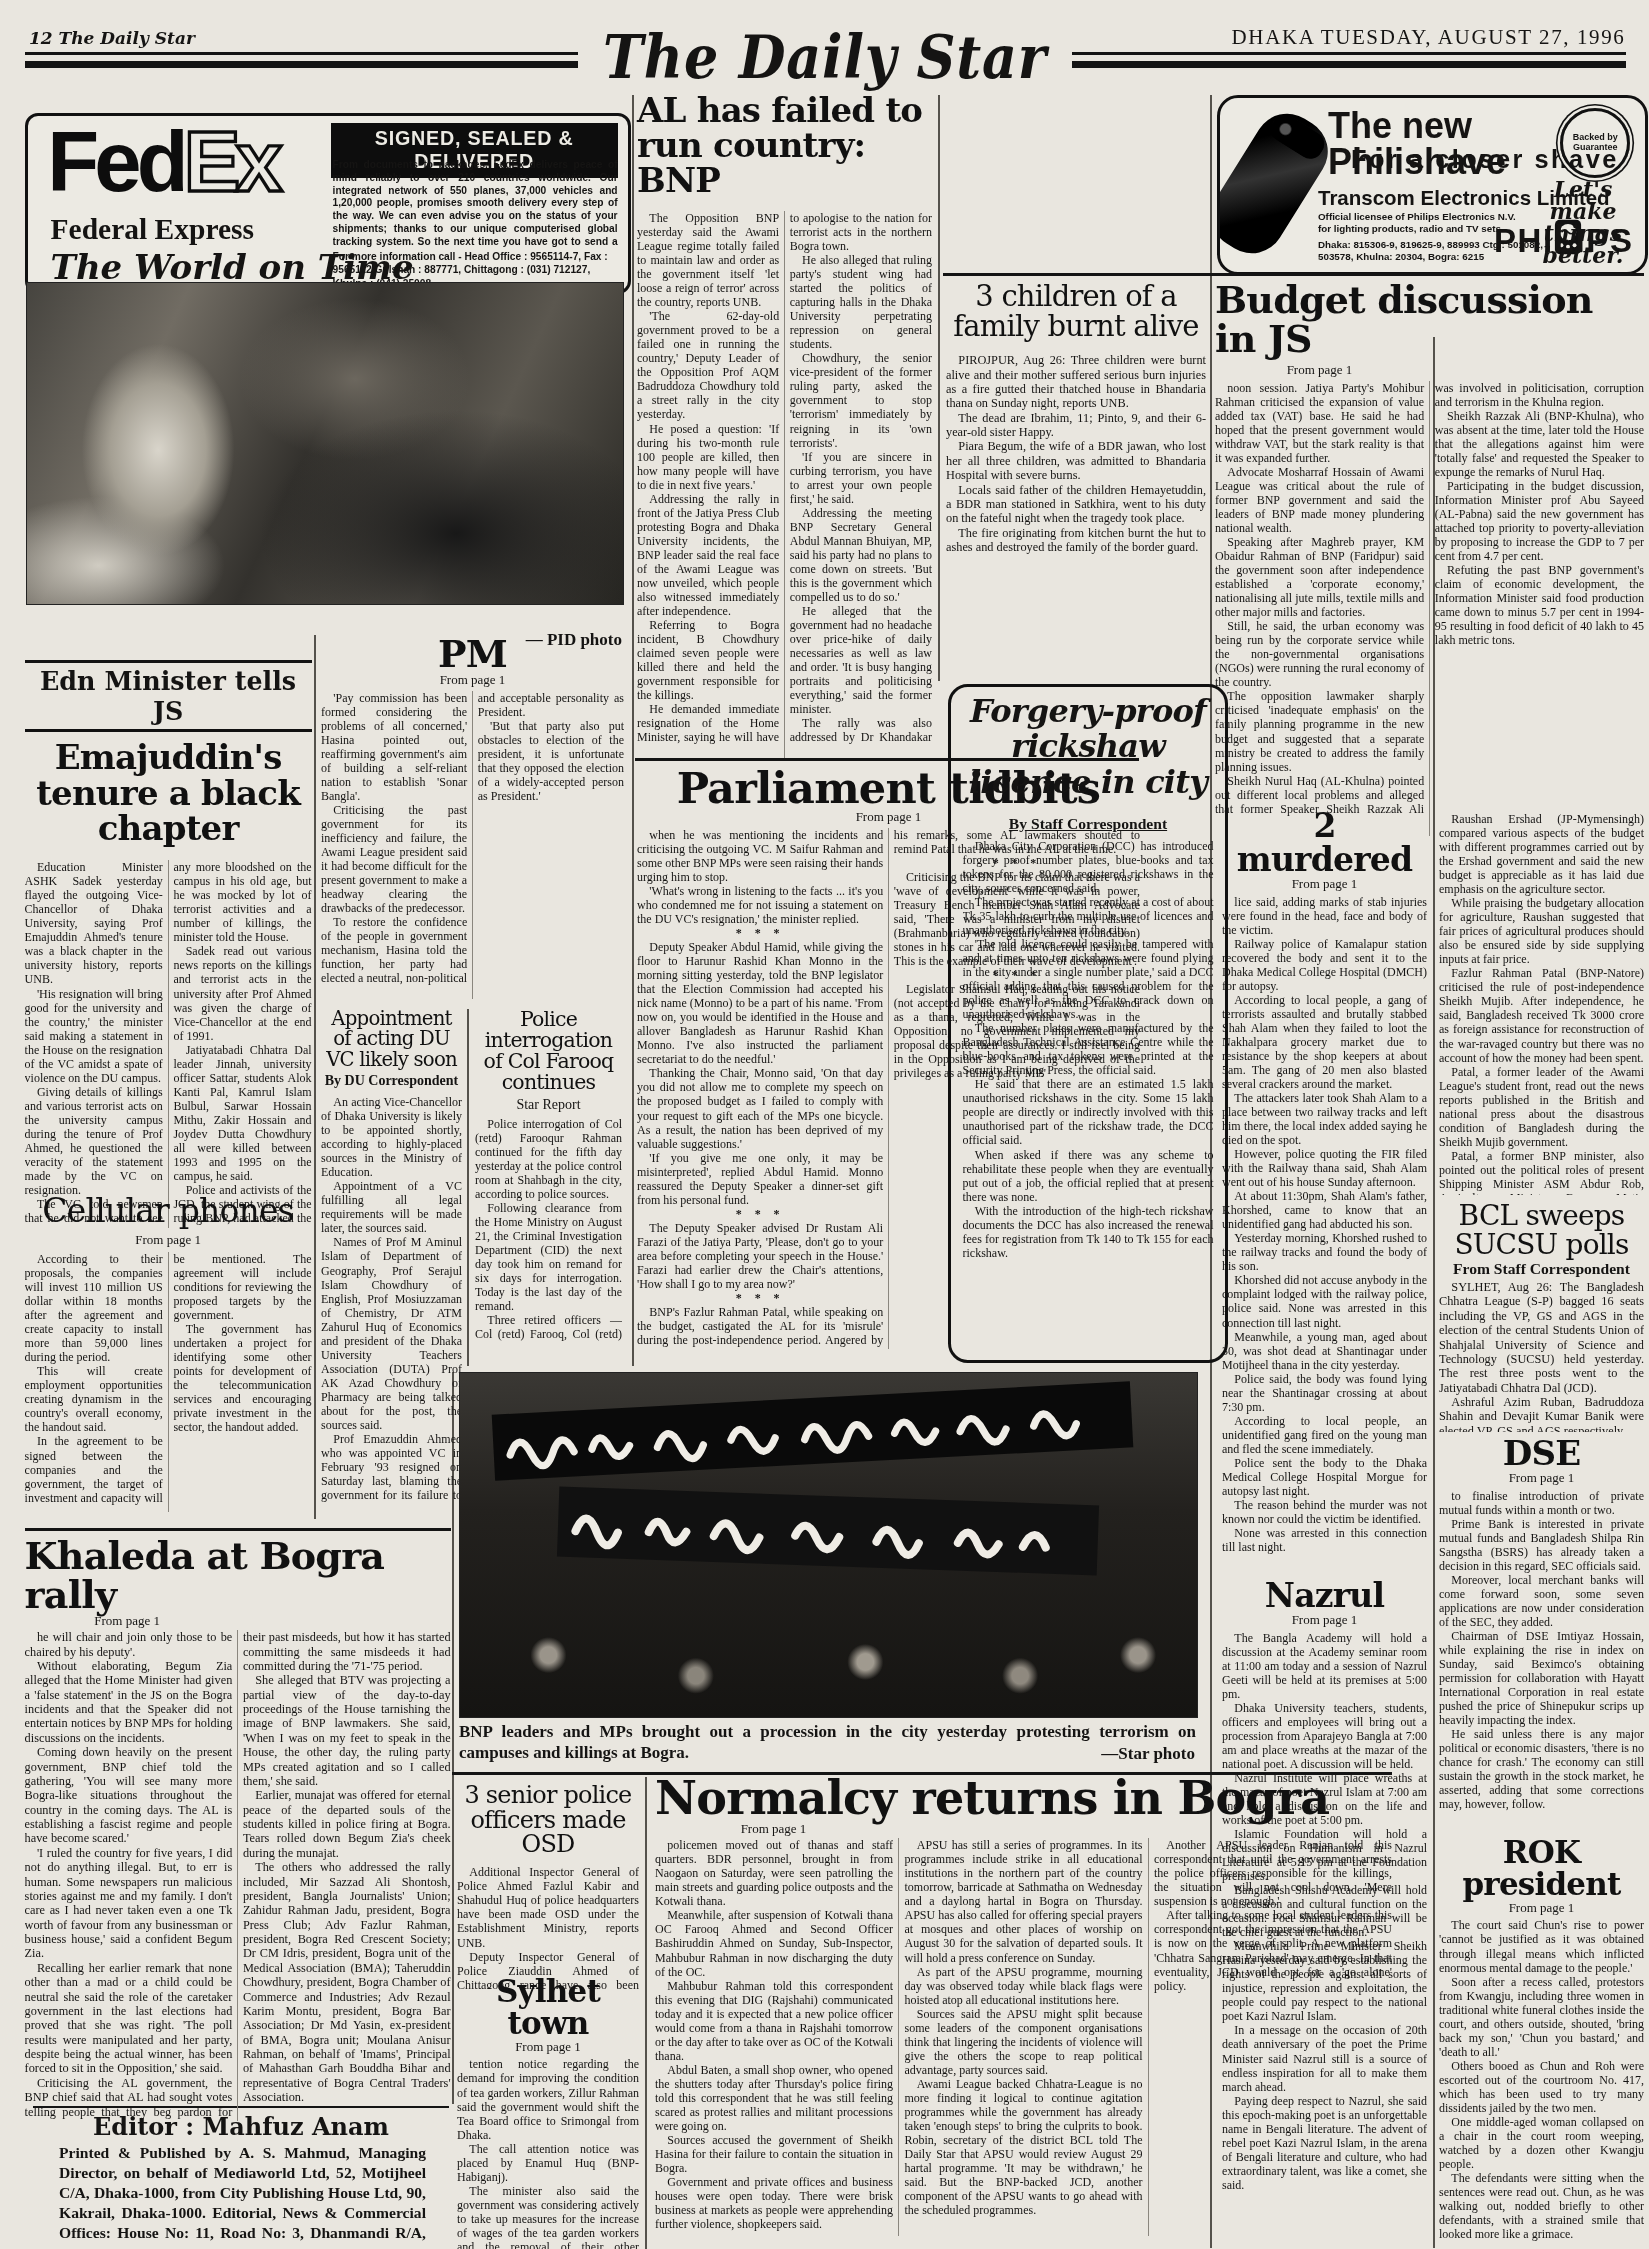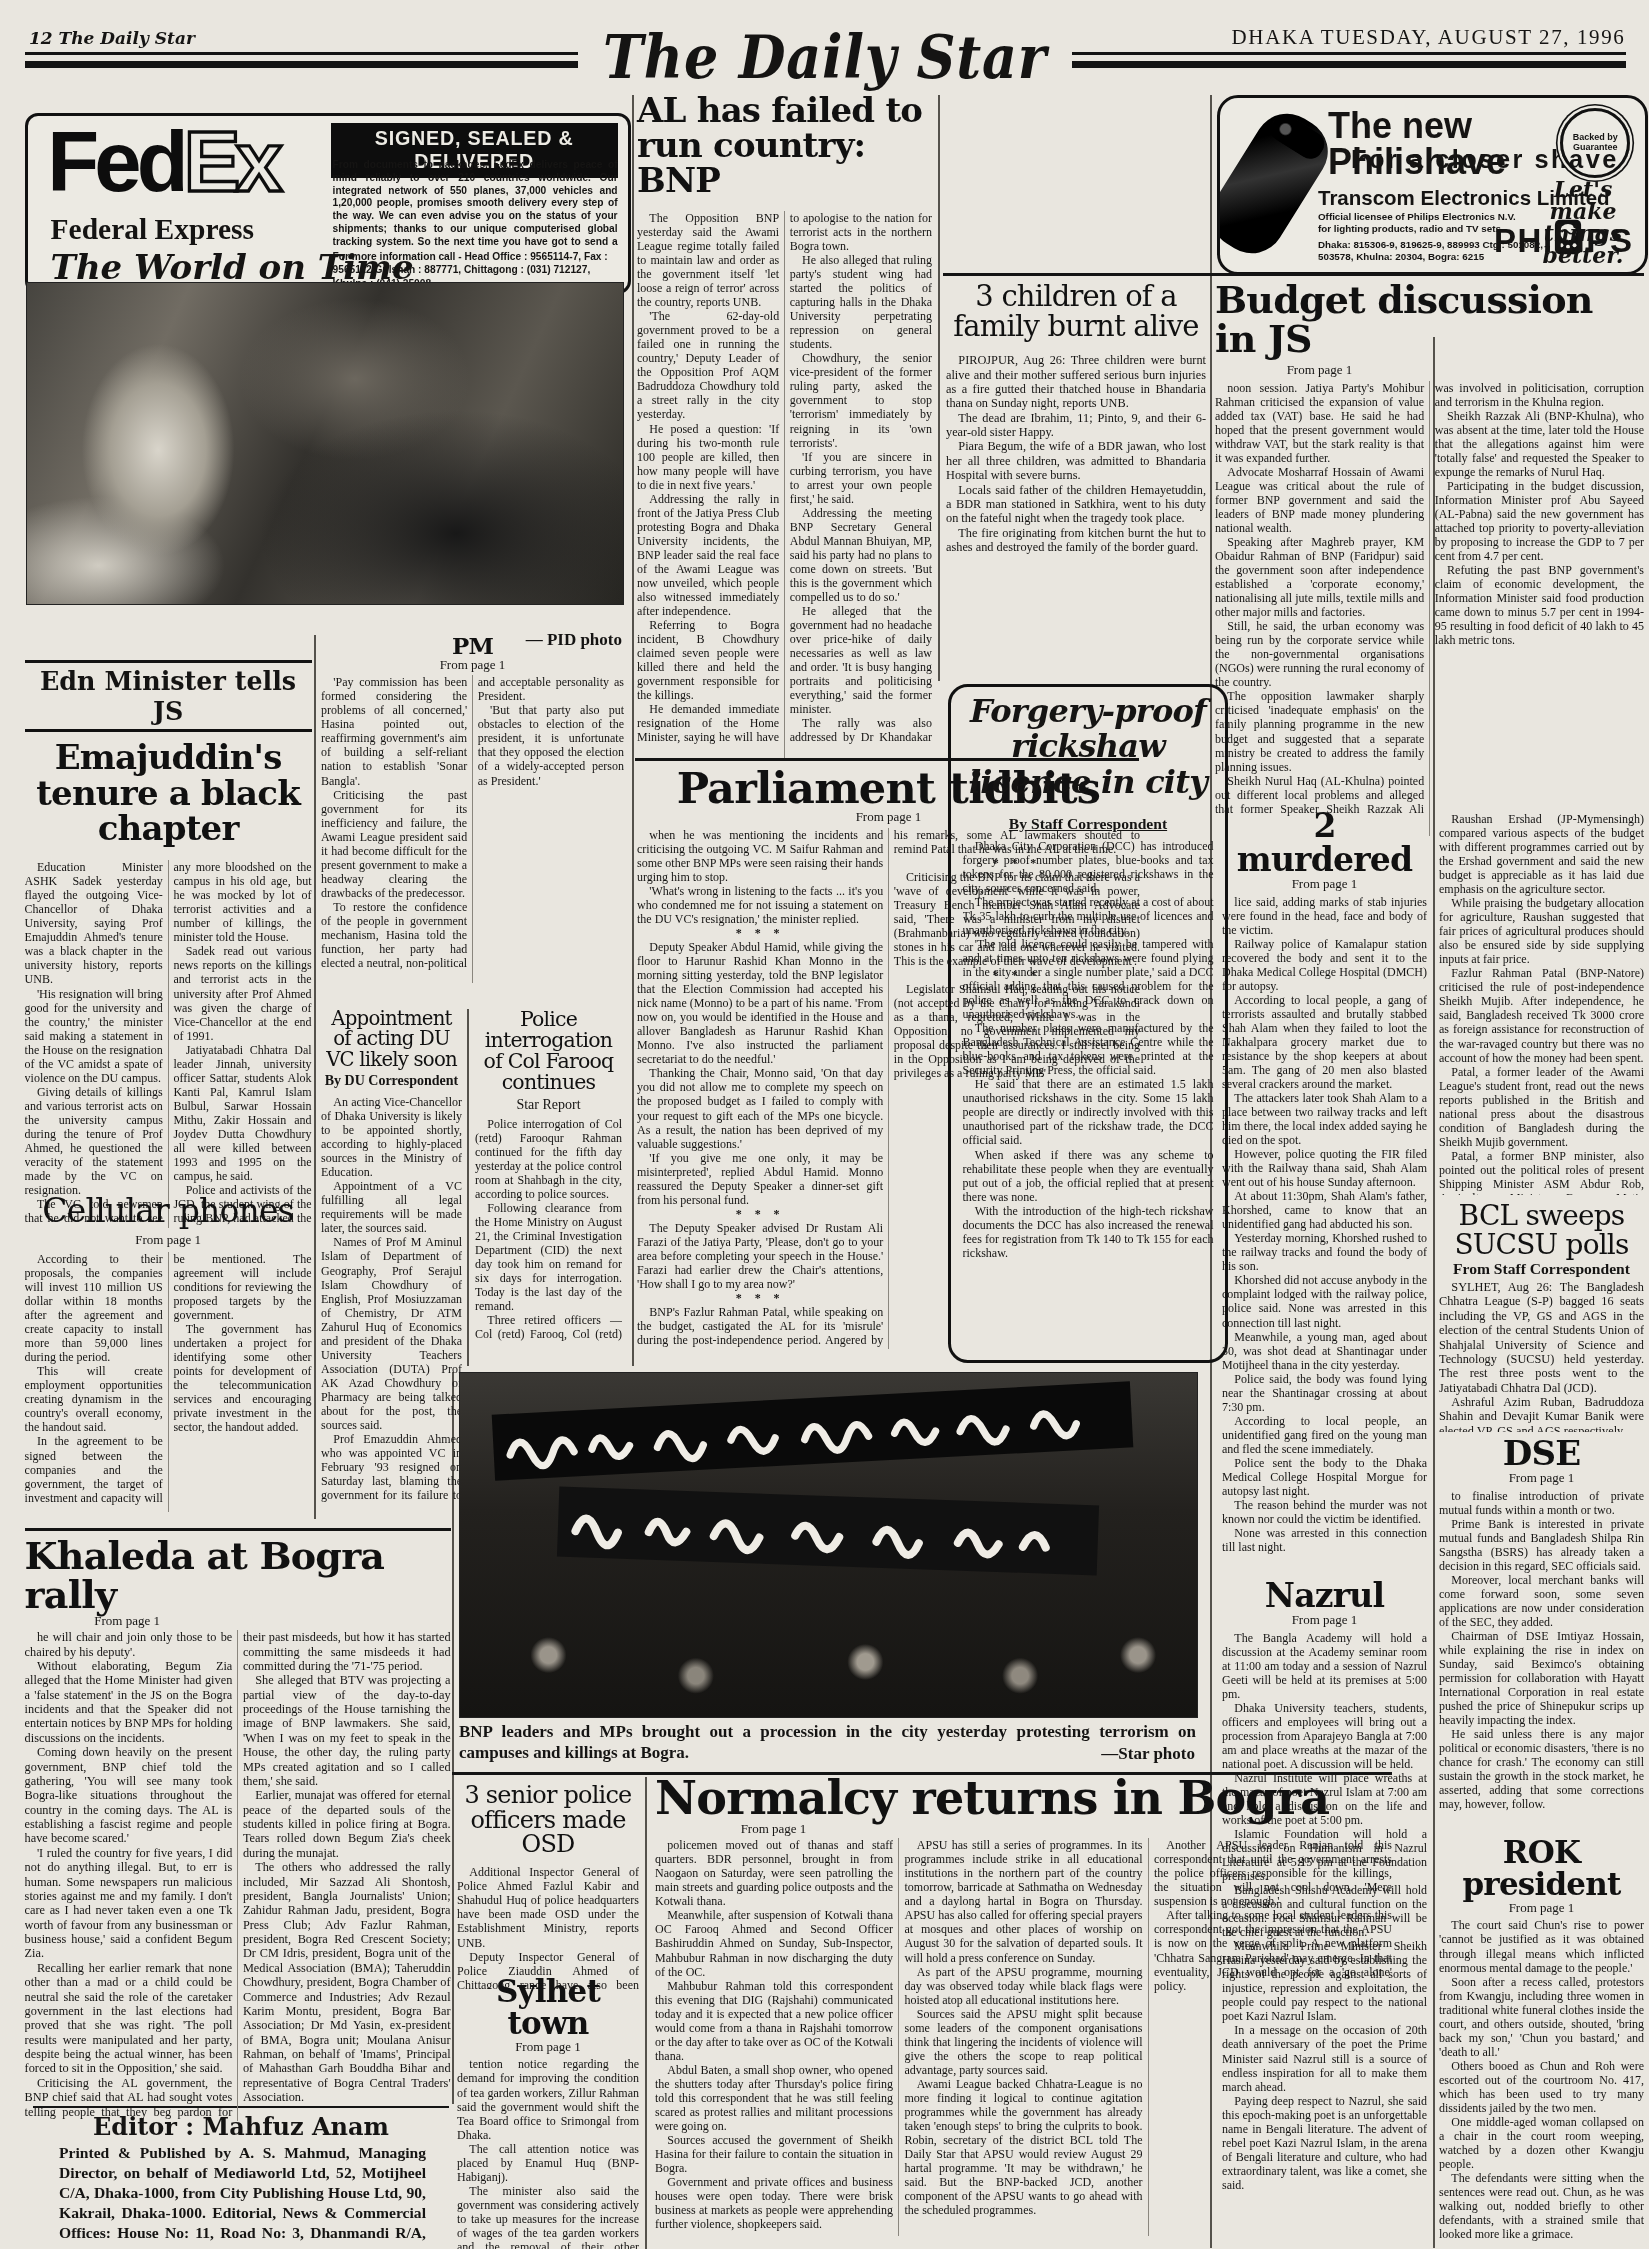--- a/index.html
+++ b/index.html
@@ -273,21 +273,21 @@
         <p>'His resignation will bring good for the university and the country,' the minister said making a statement in the House on the resignation of the VC amidst a spate of violence on the DU campus.</p>
         <p>Giving details of killings and various terrorist acts on the university campus during the tenure of Prof Ahmed, he questioned the veracity of the statement made by the VC on resignation.</p>
         <p>The VC told newsmen that he did not want to see any more bloodshed on the campus in his old age, but he was mocked by lot of terrorist activities and a number of killings, the minister told the House.</p>
         <p>Sadek read out various news reports on the killings and terrorist acts in the university after Prof Ahmed was given the charge of Vice-Chancellor at the end of 1991.</p>
         <p>Jatiyatabadi Chhatra Dal leader Jinnah, university officer Sattar, students Alok Kanti Pal, Kamrul Islam Bulbul, Sarwar Hossain Mithu, Zakir Hossain and Joydev Dutta Chowdhury all were killed between 1993 and 1995 on the campus, he said.</p>
         <p>Police and activists of the JCD, the student wing of the ruling BNP, had attacked the students of Jagannath Hall on January 31, 1996, but the VC did not even go there to see the victims, he pointed out.</p>
       </div>
   </div>
 
   <div class="abs" style="left:321px;top:634px;width:303px;">
-    <div class="hl center" style="font-size:23px;">PM</div>
+    <div class="hl center" style="font-size:38px;">PM</div>
     <div class="byline">From page 1</div>
     <div class="bodytext cols2" style="margin-top:3.3px;height:308px;">
         <p>'Pay commission has been formed considering the problems of all concerned,' Hasina pointed out, reaffirming government's aim of building a self-reliant nation to establish 'Sonar Bangla'.</p>
         <p>Criticising the past government for its inefficiency and failure, the Awami League president said it had become difficult for the present government to make a headway clearing the drawbacks of the predecessor.</p>
         <p>To restore the confidence of the people in government mechanism, Hasina told the function, her party had elected a neutral, non-political and acceptable personality as President.</p>
         <p>'But that party also put obstacles to election of the president, it is unfortunate that they opposed the election of a widely-accepted person as President.'</p>
       </div>
   </div>
 
   <div class="abs" style="left:24.6px;top:1194px;width:287px;">
@@ -371,21 +371,21 @@
   </div>
   <div class="abs caption" style="left:459px;top:1721px;width:737px;">BNP leaders and MPs brought out a procession in the city yesterday protesting terrorism on campuses and killings at Bogra.</div>
   <div class="abs credit" style="left:966px;top:1744px;width:229px;">—Star photo</div>
 
   <div class="abs" style="left:24.6px;top:1536px;width:426px;">
     <div class="hl" style="font-size:38px;">Khaleda at Bogra rally</div>
     <div class="byline" style="width:205px;">From page 1</div>
     <div class="bodytext cols2" style="margin-top:1.6px;height:491px;font-size:12.3px;">
         <p>he will chair and join only those to be chaired by his deputy'.</p>
         <p>Without elaborating, Begum Zia alleged that the Home Minister had given a 'false statement' in the JS on the Bogra incidents and that the Speaker did not entertain notices by BNP MPs for holding discussions on the incidents.</p>
-        <p>Coming down heavily on the present government, BNP chief told the gathering, 'You will see many took Bogra-like situations throughout the country in the coming days. The AL is establishing a fascist regime and people have become scared.'</p>
+        <p>Coming down heavily on the present government, BNP chief told the gathering, 'You will see many more Bogra-like situations throughout the country in the coming days. The AL is establishing a fascist regime and people have become scared.'</p>
         <p>'I ruled the country for five years, I did not do anything illegal. But, to err is human. Some newspapers run malicious stories against me and my family. I don't care as I had never taken even a one Tk worth of favour from any businessman or business house,' said a confident Begum Zia.</p>
         <p>Recalling her earlier remark that none other than a mad or a child could be neutral she said the role of the caretaker government in the last elections had proved that she was right. 'The poll results were manipulated and her party, despite being the actual winner, has been forced to sit in the Opposition,' she said.</p>
         <p>Criticising the AL government, the BNP chief said that AL had sought votes telling people that they beg pardon for their past misdeeds, but how it has started committing the same misdeeds it had committed during the '71-'75 period.</p>
         <p>She alleged that BTV was projecting a partial view of the day-to-day proceedings of the House tarnishing the image of BNP lawmakers. She said, 'When I was on my feet to speak in the House, the other day, the ruling party MPs created agitation and so I called them,' she said.</p>
         <p>Earlier, munajat was offered for eternal peace of the departed souls of the students killed in police firing at Bogra. Tears rolled down Begum Zia's cheek during the munajat.</p>
         <p>The others who addressed the rally included, Mir Sazzad Ali Shontosh, president, Bangla Journalists' Union; Zahidur Rahman Jadu, president, Bogra Press Club; Adv Fazlur Rahman, president, Bogra Red Crescent Society; Dr CM Idris, president, Bogra unit of the Medical Association (BMA); Taheruddin Chowdhury, president, Bogra Chamber of Commerce and Industries; Adv Rezaul Karim Montu, president, Bogra Bar Association; Dr Md Yasin, ex-president of BMA, Bogra unit; Moulana Anisur Rahman, on behalf of 'Imams', Principal of Mahasthan Garh Bouddha Bihar and representative of Bogra Central Traders' Association.</p>
       </div>
   </div>
 
   <div class="abs editor-name" style="left:33px;top:2112px;width:416px;">Editor : Mahfuz Anam</div>

